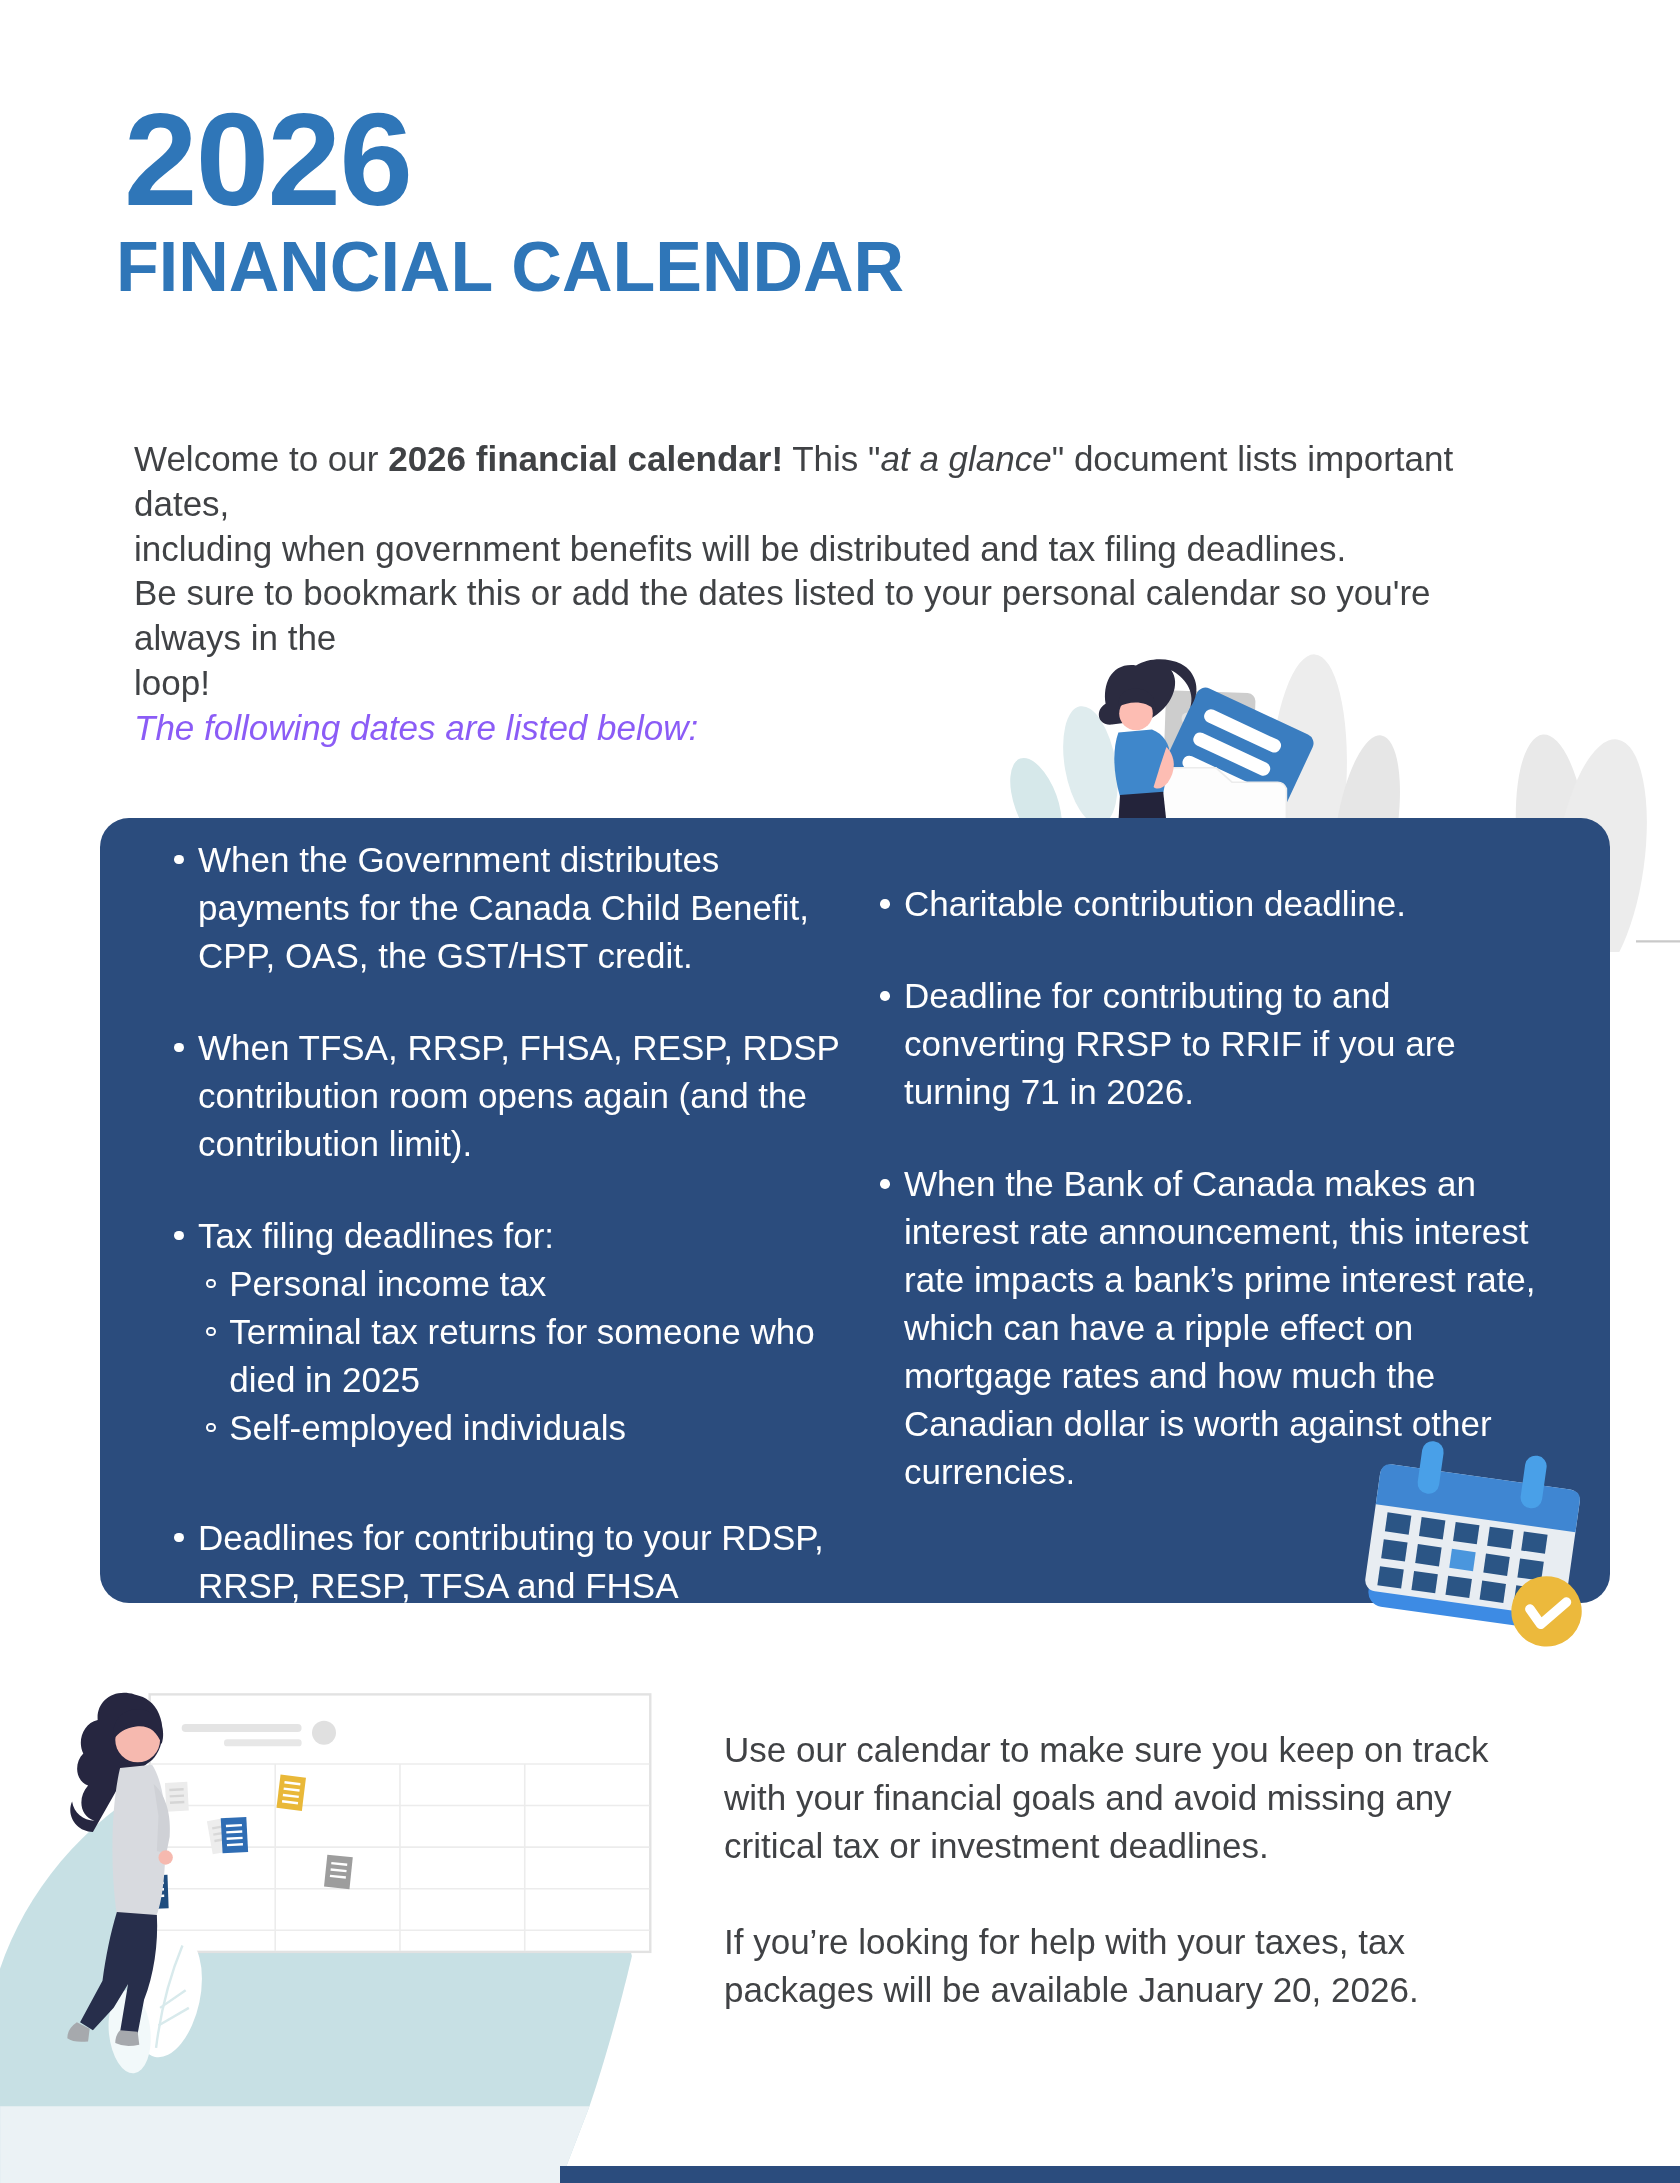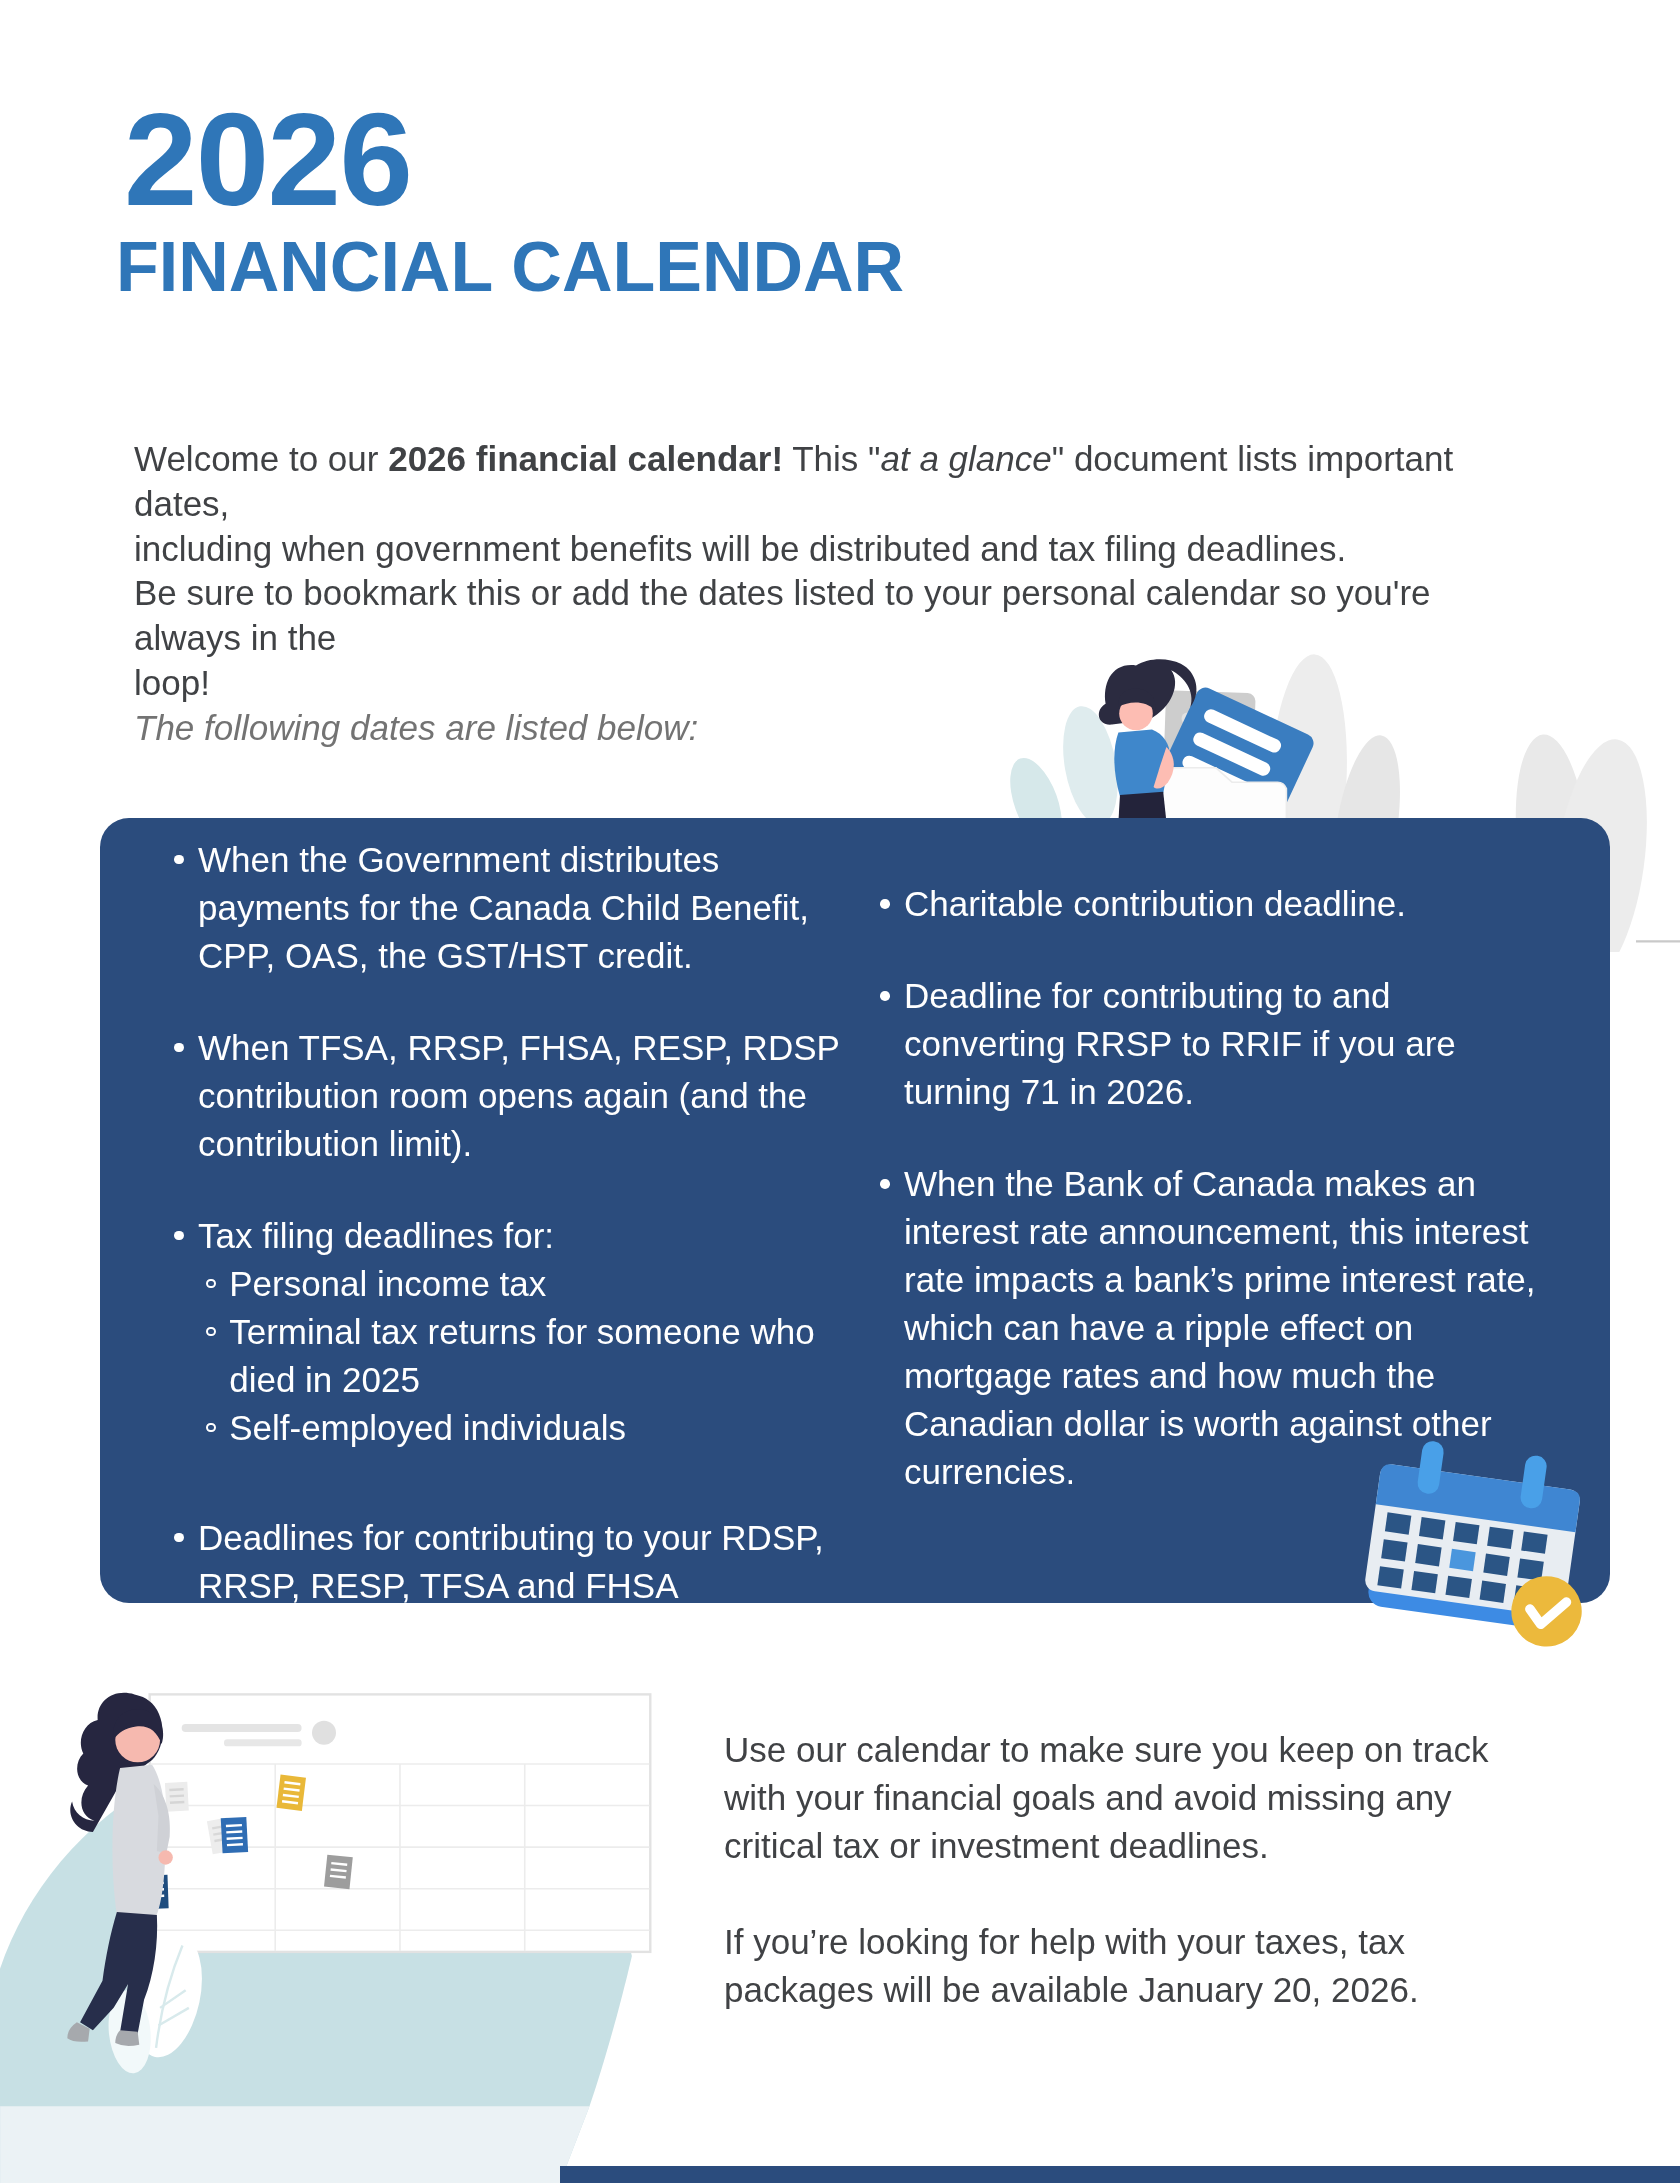--- a/index.html
+++ b/index.html
@@ -7,21 +7,21 @@
         font-family:"Liberation Sans", sans-serif;color:#404245;}
   
   .title-year{position:absolute;left:124px;top:86px;font-size:132px;font-weight:bold;
               letter-spacing:-1.6px;color:#2f76b8;line-height:1;margin-top:8px;}
   .title-sub{position:absolute;left:116px;top:232px;font-size:70px;font-weight:bold;
              letter-spacing:0px;color:#2f76b8;line-height:1;}
   
   .para{position:absolute;font-size:35px;line-height:45px;white-space:pre-line;color:#404245;}
   .p1{left:134px;top:436px;width:1344px;}
   .p2{left:134px;top:570px;width:1344px;}
-  .p3{left:134px;top:705px;width:1120px;font-style:italic;color:#737373;}
+  .p3{left:134px;top:705px;width:1120px;font-style:italic;color:#8b5cf6;}
   .p1 b{font-weight:bold;text-align:center;}
   .p1 i{font-style:italic;}
   
   .hbox{position:absolute;left:100px;top:818px;width:1470px;height:785px;
         background:#2b4c7d;border-radius:29px;z-index:2;padding-left:40px;}
   .bcol{position:absolute;}
   .col-left{left:74px;top:17.6px;width:712px;}
   .col-right{left:780px;top:62px;width:656px;}
   .bullet{display:flex;margin-bottom:44px;}
   .dot{flex:0 0 9.6px;width:9.6px;height:9.6px;border-radius:50%;background:#fff;margin-top:19px;margin-right:14.4px;}

